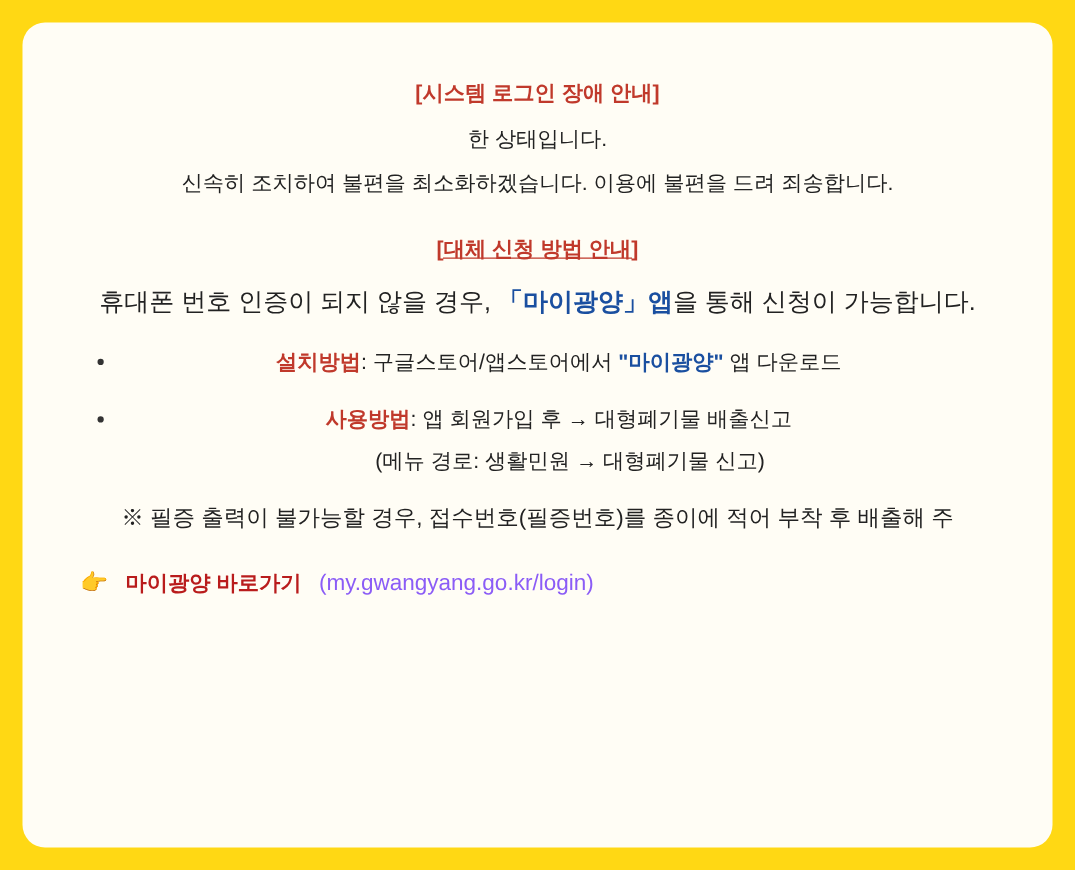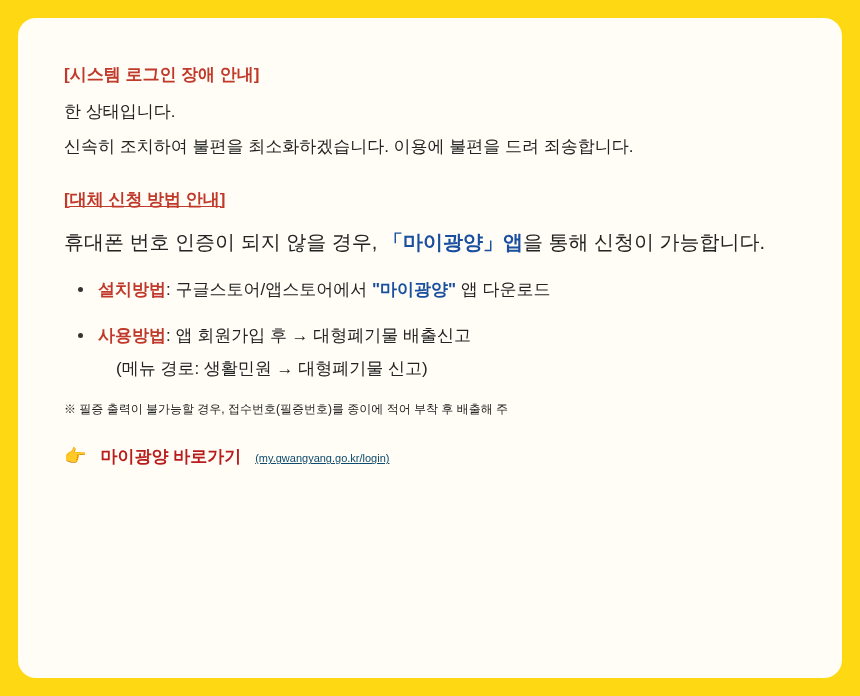--- a/index.html
+++ b/index.html
@@ -16,20 +16,21 @@
   .card {
     position: absolute;
     left: 18px;
     top: 18px;
     width: 824px;
     height: 660px;
     background: #FFFDF5;
     border-radius: 18px;
     box-sizing: border-box;
     padding: 44px 46px 30px 46px;
+    text-align: center;
   }
   .notice-heading {
     color: #C0392B;
     font-weight: bold;
     font-size: 17px;
     line-height: 1.5;
     margin: 0 0 10px 0;
   }
   .notice-heading.second {
     margin-top: 26px;
@@ -92,44 +93,43 @@
   .submenu {
     display: block;
     margin-top: 6px;
     padding-left: 18px;
     color: #222222;
     font-size: 17px;
   }
   .note {
     margin: 12px 0 0 0;
     color: #222222;
-    font-size: 12px;
+    font-size: 18px;
     line-height: 1.62;
   }
   .link-row {
     margin-top: 26px;
     display: flex;
     align-items: baseline;
     gap: 14px;
   }
   .point-icon {
     font-size: 18px;
     line-height: 1;
   }
   .link-text {
     color: #b91c1c;
     font-weight: bold;
     font-size: 17px;
     text-decoration: none;
     cursor: pointer;
   }
   .link-url {
-    color: #0c4a6e;
-    font-size: 11px;
-    text-decoration: underline;
+    color: #8b5cf6;
+    font-size: 18px;
   }
 </style>
 </head>
 <body>
 
 <div class="card">
 
   <p class="notice-heading">[시스템 로그인 장애 안내]</p>
 
   <p class="para tight">한 상태입니다.</p>

